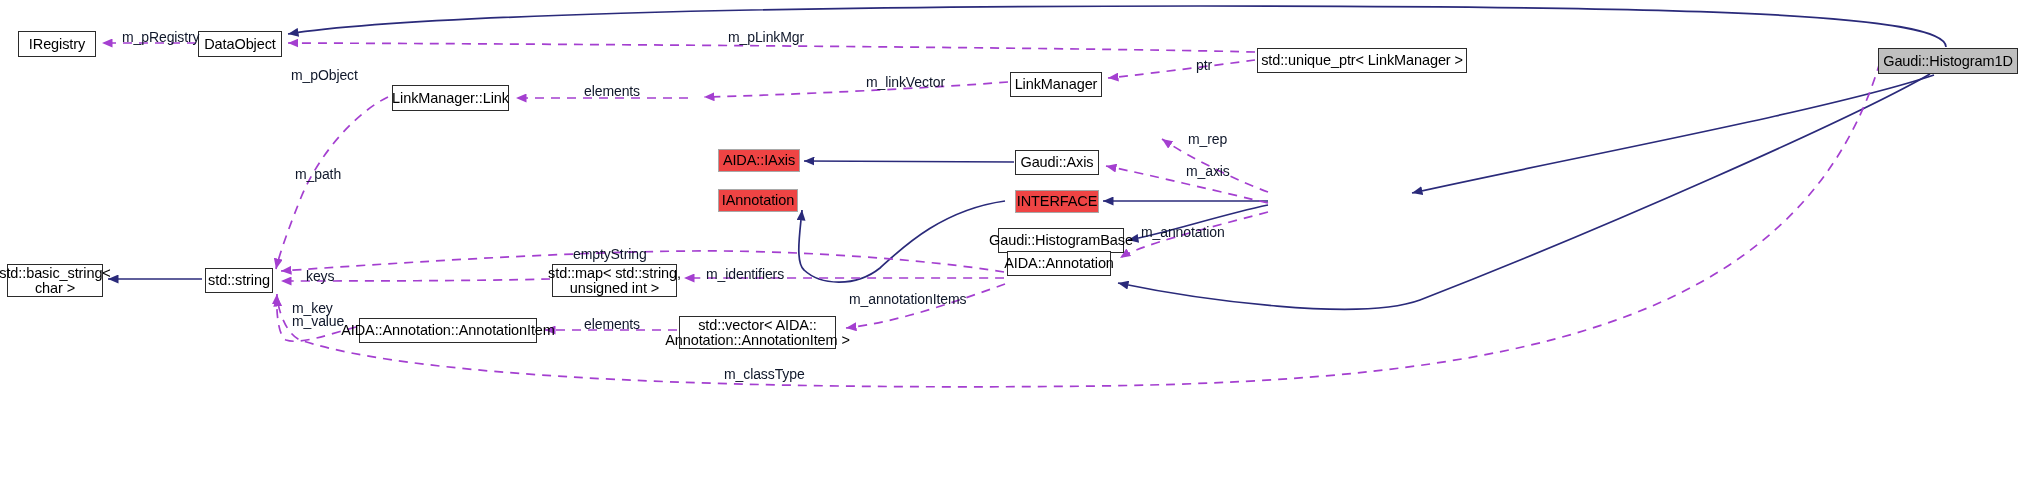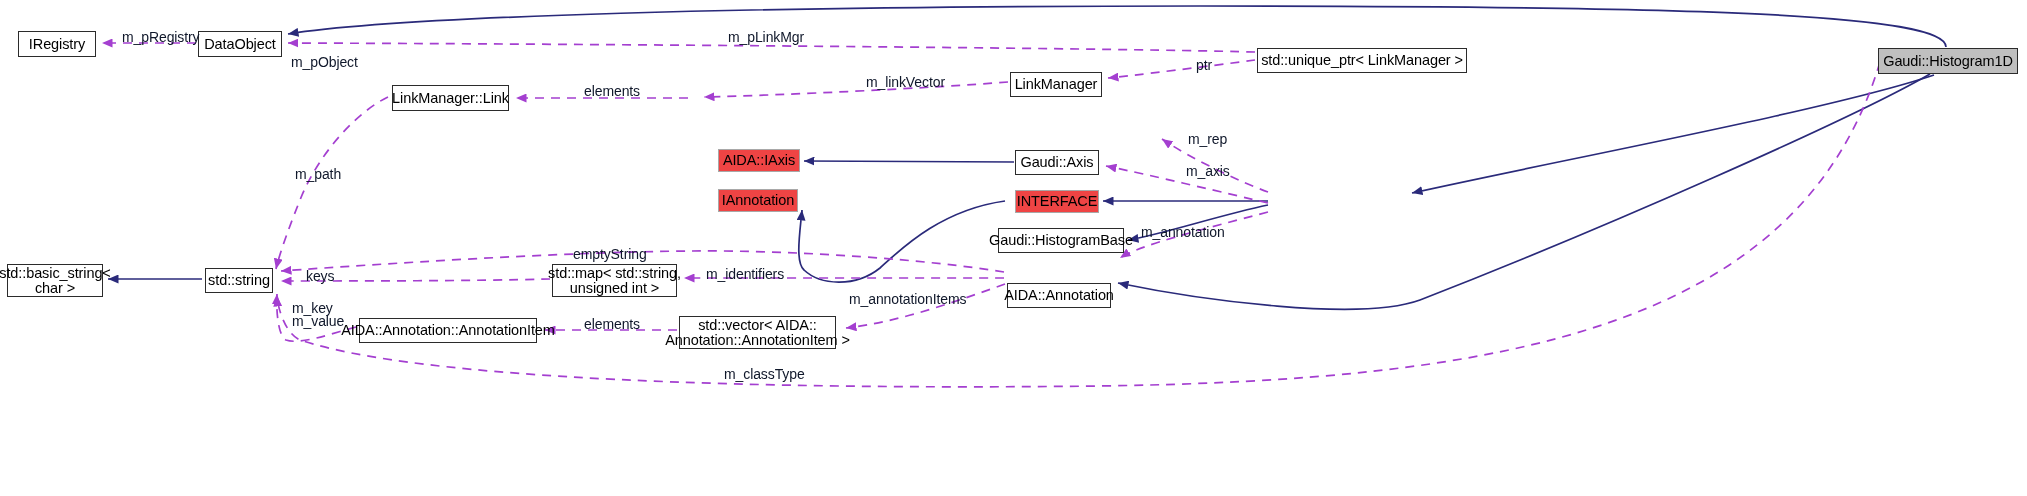--- a/index.html
+++ b/index.html
@@ -87,30 +87,30 @@
   <div class="node solidbox" style="left:998px;top:228px;width:126px;height:25px">Gaudi::HistogramBase</div>
 
   <div class="node solidbox" style="left:7px;top:264px;width:96px;height:33px">std::basic_string&lt;
 char &gt;</div>
 
   <div class="node solidbox" style="left:205px;top:268px;width:68px;height:25px">std::string</div>
 
   <div class="node solidbox" style="left:552px;top:264px;width:125px;height:33px">std::map&lt; std::string,
 unsigned int &gt;</div>
 
-  <div class="node solidbox" style="left:1007px;top:283px;width:104px;height:25px">AIDA::Annotation</div>
+  <div class="node solidbox" style="left:1007px;top:251px;width:104px;height:25px">AIDA::Annotation</div>
 
   <div class="node solidbox" style="left:679px;top:316px;width:157px;height:33px">std::vector&lt; AIDA::
 Annotation::AnnotationItem &gt;</div>
 
   <div class="node solidbox" style="left:359px;top:318px;width:178px;height:25px">AIDA::Annotation::AnnotationItem</div>
 
   <div class="elabel" style="left:122px;top:29px">m_pRegistry</div>
   <div class="elabel" style="left:728px;top:29px">m_pLinkMgr</div>
-  <div class="elabel" style="left:291px;top:54px">m_pObject</div>
+  <div class="elabel" style="left:291px;top:67px">m_pObject</div>
   <div class="elabel" style="left:584px;top:83px">elements</div>
   <div class="elabel" style="left:866px;top:74px">m_linkVector</div>
   <div class="elabel" style="left:1196px;top:57px">ptr</div>
   <div class="elabel" style="left:1188px;top:131px">m_rep</div>
   <div class="elabel" style="left:1186px;top:163px">m_axis</div>
   <div class="elabel" style="left:295px;top:166px">m_path</div>
   <div class="elabel" style="left:1141px;top:224px">m_annotation</div>
   <div class="elabel" style="left:573px;top:246px">emptyString</div>
   <div class="elabel" style="left:306px;top:268px">keys</div>
   <div class="elabel" style="left:706px;top:266px">m_identifiers</div>

